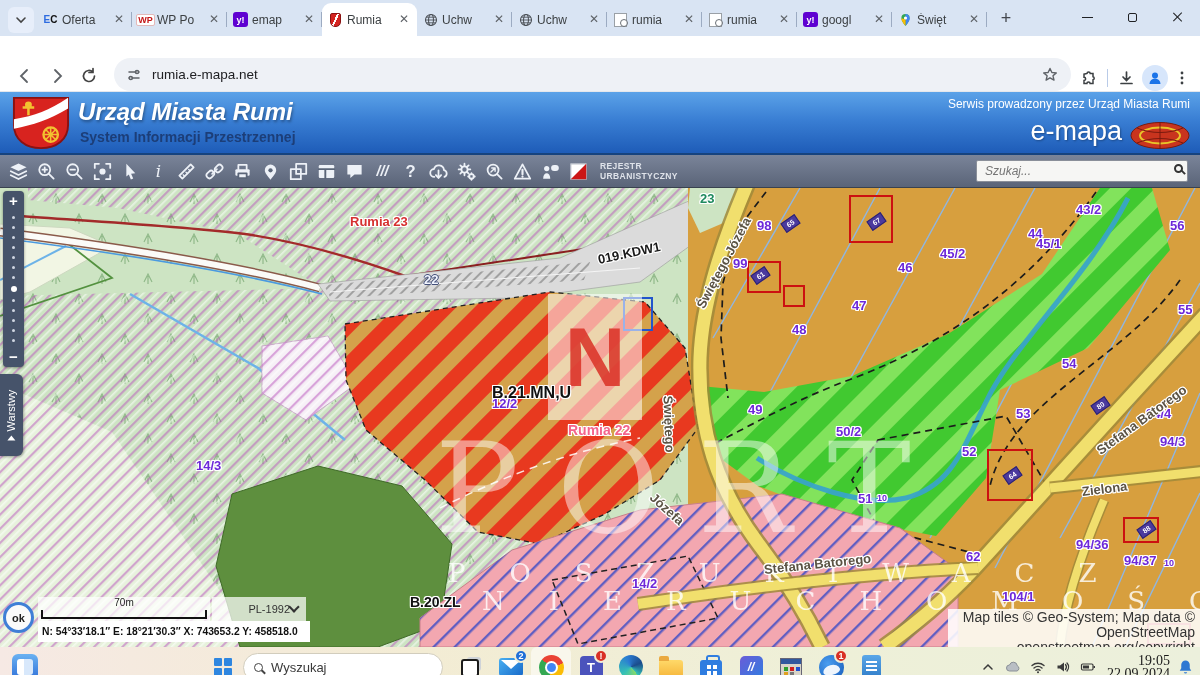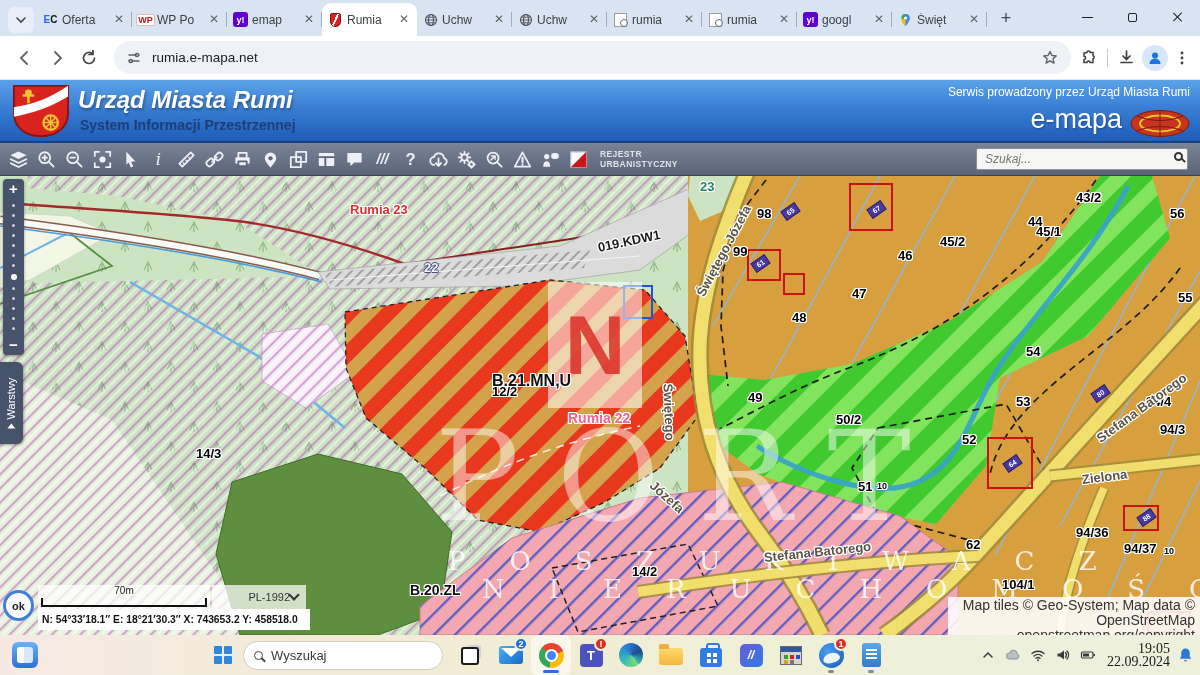--- a/index.html
+++ b/index.html
@@ -27,21 +27,21 @@
   .wc-close i::after{transform:rotate(-45deg);}
   
   .fv-ec{font:bold 10px "Liberation Sans",sans-serif;color:#111;}
   .fv-ec b{color:#2d6be0;}
   .fv-wp{font:bold 9px "Liberation Sans",sans-serif;color:#c41616;background:#fff;border:1px solid #e3b9b9;border-radius:2px;padding:0 1px;}
   .fv-ym{width:15px;height:15px;background:#5f01d1;border-radius:3px;color:#fff;font:bold 9px "Liberation Sans",sans-serif;display:flex;align-items:center;justify-content:center;}
   .fv-crest{width:11px;height:14px;background:linear-gradient(115deg,#d42420 42%,#fff 42%,#fff 56%,#d42420 56%);border-radius:2px 2px 5px 5px;border:1px solid #8a1212;}
   .fv-ds{width:13px;height:14px;background:#fff;border:1px solid #9aa0a6;position:relative;}
   .fv-ds::after{content:'';position:absolute;right:-2px;bottom:-1px;width:6px;height:6px;border:1.6px solid #6a7076;border-radius:50%;background:rgba(255,255,255,.7);}
   
-  .addr{height:44px;background:#fff;display:flex;align-items:center;padding:0 10px;border-bottom:1px solid #e4e7ec;}
+  .addr{height:56px;background:#fff;display:flex;align-items:flex-end;padding:0 10px;border-bottom:1px solid #e4e7ec;}
   .navic{width:30px;height:30px;border-radius:50%;display:flex;align-items:center;justify-content:center;margin-right:2px;}
   .urlpill{flex:1;height:33px;background:#eef1f6;border-radius:17px;display:flex;align-items:center;padding:0 12px;margin:0 8px;}
   .urltext{font-size:13.5px;color:#202124;margin-left:10px;flex:1;}
   .addr-right{display:flex;align-items:center;gap:6px;}
   .vdiv{width:1px;height:18px;background:#b9cbe8;margin:0 3px;}
   .avatar{width:26px;height:26px;border-radius:50%;background:#d7e6fb;display:flex;align-items:center;justify-content:center;}
   
   .sitehead{height:63px;background:linear-gradient(180deg,#5ba2e8 0%,#3a7fd4 45%,#1e5cb8 100%);position:relative;border-bottom:2px solid #16437e;}
   .crest{position:absolute;left:12px;top:3px;}
   .h-title{position:absolute;left:78px;top:6px;font:italic bold 24px "Liberation Sans",sans-serif;color:#fff;text-shadow:1px 2px 3px rgba(0,0,0,.35);}
@@ -54,21 +54,21 @@
   .tool{width:28px;height:27px;display:flex;align-items:center;justify-content:center;border-radius:3px;}
   .register{margin-left:8px;display:flex;flex-direction:column;line-height:10px;}
   .register span{font:bold 8.5px "Liberation Sans",sans-serif;color:#dfe3ea;letter-spacing:.4px;}
   .msearch{margin-left:auto;margin-right:8px;position:relative;}
   .msearch input{width:212px;height:22px;border:1px solid #8a8f99;border-radius:2px;background:#f6f6f4;font:italic 12px "Liberation Sans",sans-serif;color:#666;padding:0 24px 0 8px;outline:none;}
   .msearch .mag{position:absolute;right:5px;top:4px;width:9px;height:9px;border:2px solid #333;border-radius:50%;}
   .msearch .mag::after{content:'';position:absolute;width:6px;height:2px;background:#333;transform:rotate(45deg);right:-5px;bottom:-2px;}
   
   .map{position:relative;width:1200px;height:459px;overflow:hidden;background:#cde4c3;}
   .map svg.base{position:absolute;left:0;top:0;}
-  .mlbl{position:absolute;white-space:nowrap;transform-origin:0 50%;font:bold 13px "Liberation Sans",sans-serif;color:#000000;
+  .mlbl{position:absolute;white-space:nowrap;transform-origin:0 50%;font:bold 13px "Liberation Sans",sans-serif;color:#6d28d9;
     text-shadow:-1px 0 #fff,1px 0 #fff,0 -1px #fff,0 1px #fff,1px 1px #fff,-1px -1px #fff,1px -1px #fff,-1px 1px #fff;}
   .lbl-parcel-sm{font-size:9px;}
   .lbl-zone{color:#1a1a1a;font-size:13px;}
   .lbl-zone-lg{color:#111;font-size:16px;}
   .lbl-zone-md{color:#111;font-size:14px;}
   .lbl-plan-red{color:#d63030;}
   .lbl-plan-pink{color:#f4648c;font-size:14px;}
   .lbl-street{color:#5b5344;}
   .lbl-road{color:#f2f6ff;text-shadow:-1px 0 #44507a,1px 0 #44507a,0 -1px #44507a,0 1px #44507a;}
   .lbl-green{color:#1f8a5e;}
@@ -594,21 +594,21 @@
       <span class="mlbl " style="left: 733px; top: 68px;">99</span>
       <span class="mlbl " style="left: 898px; top: 72px;">46</span>
       <span class="mlbl " style="left: 940px; top: 58px;">45/2</span>
       <span class="mlbl " style="left: 1036px; top: 48px;">45/1</span>
       <span class="mlbl " style="left: 1028px; top: 38px;">44</span>
       <span class="mlbl " style="left: 1076px; top: 14px;">43/2</span>
       <span class="mlbl " style="left: 1170px; top: 30px;">56</span>
       <span class="mlbl " style="left: 852px; top: 110px;">47</span>
       <span class="mlbl " style="left: 792px; top: 134px;">48</span>
       <span class="mlbl " style="left: 1130px; top: 114px; margin-left: 48px;">55</span>
-      <span class="mlbl " style="left: 1026px; top: 168px;">54</span>
+      <span class="mlbl " style="left: 1062px; top: 168px;">54</span>
       <span class="mlbl " style="left: 748px; top: 214px;">49</span>
       <span class="mlbl " style="left: 836px; top: 236px;">50/2</span>
       <span class="mlbl " style="left: 1016px; top: 218px;">53</span>
       <span class="mlbl " style="left: 962px; top: 256px;">52</span>
       <span class="mlbl " style="left: 858px; top: 303px;">51</span>
       <span class="mlbl " style="left: 966px; top: 361px;">62</span>
       <span class="mlbl " style="left: 1146px; top: 218px;">94/4</span>
       <span class="mlbl " style="left: 1160px; top: 246px;">94/3</span>
       <span class="mlbl " style="left: 1076px; top: 349px;">94/36</span>
       <span class="mlbl " style="left: 1124px; top: 365px;">94/37</span>

